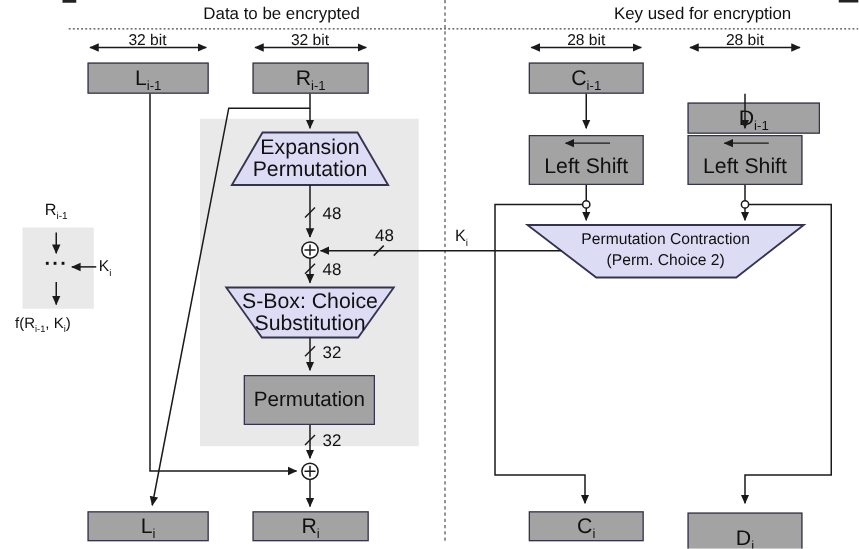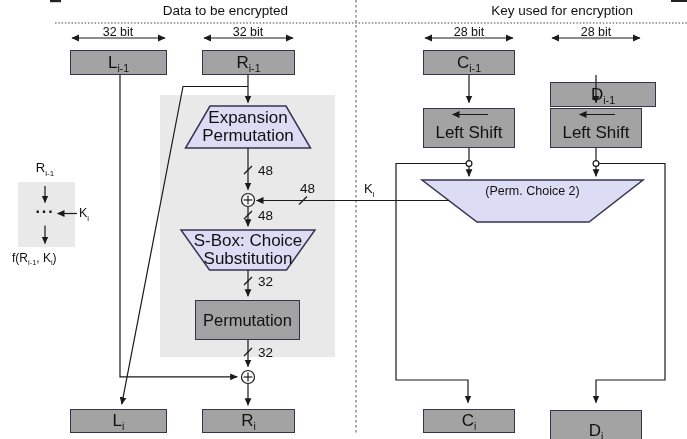--- a/index.html
+++ b/index.html
@@ -147,20 +147,21 @@
 
   <div class="txt blocklabel c" style="left:186px;top:109px;width:124px;">
     <div>Expansion</div>
       <div>Permutation</div>
   </div>
   <div class="txt blocklabel c" style="left:181px;top:232px;width:134px;">
     <div>S-Box: Choice</div>
       <div>Substitution</div>
   </div>
   <div class="txt pclabel c" style="left:427px;top:183px;width:211px;">
+    <div>Permutation Contraction</div>
       <div>(Perm. Choice 2)</div>
   </div>
 
   <div class="txt num" style="left:258px;top:163px;">48</div>
   <div class="txt num" style="left:300px;top:181px;">48</div>
   <div class="txt num" style="left:258px;top:208px;">48</div>
   <div class="txt num" style="left:258px;top:274px;">32</div>
   <div class="txt num" style="left:258px;top:345px;">32</div>
 
   <div class="txt" style="left:364px;top:181px;font-size:13px;"><span>K</span><sub>i</sub></div>

